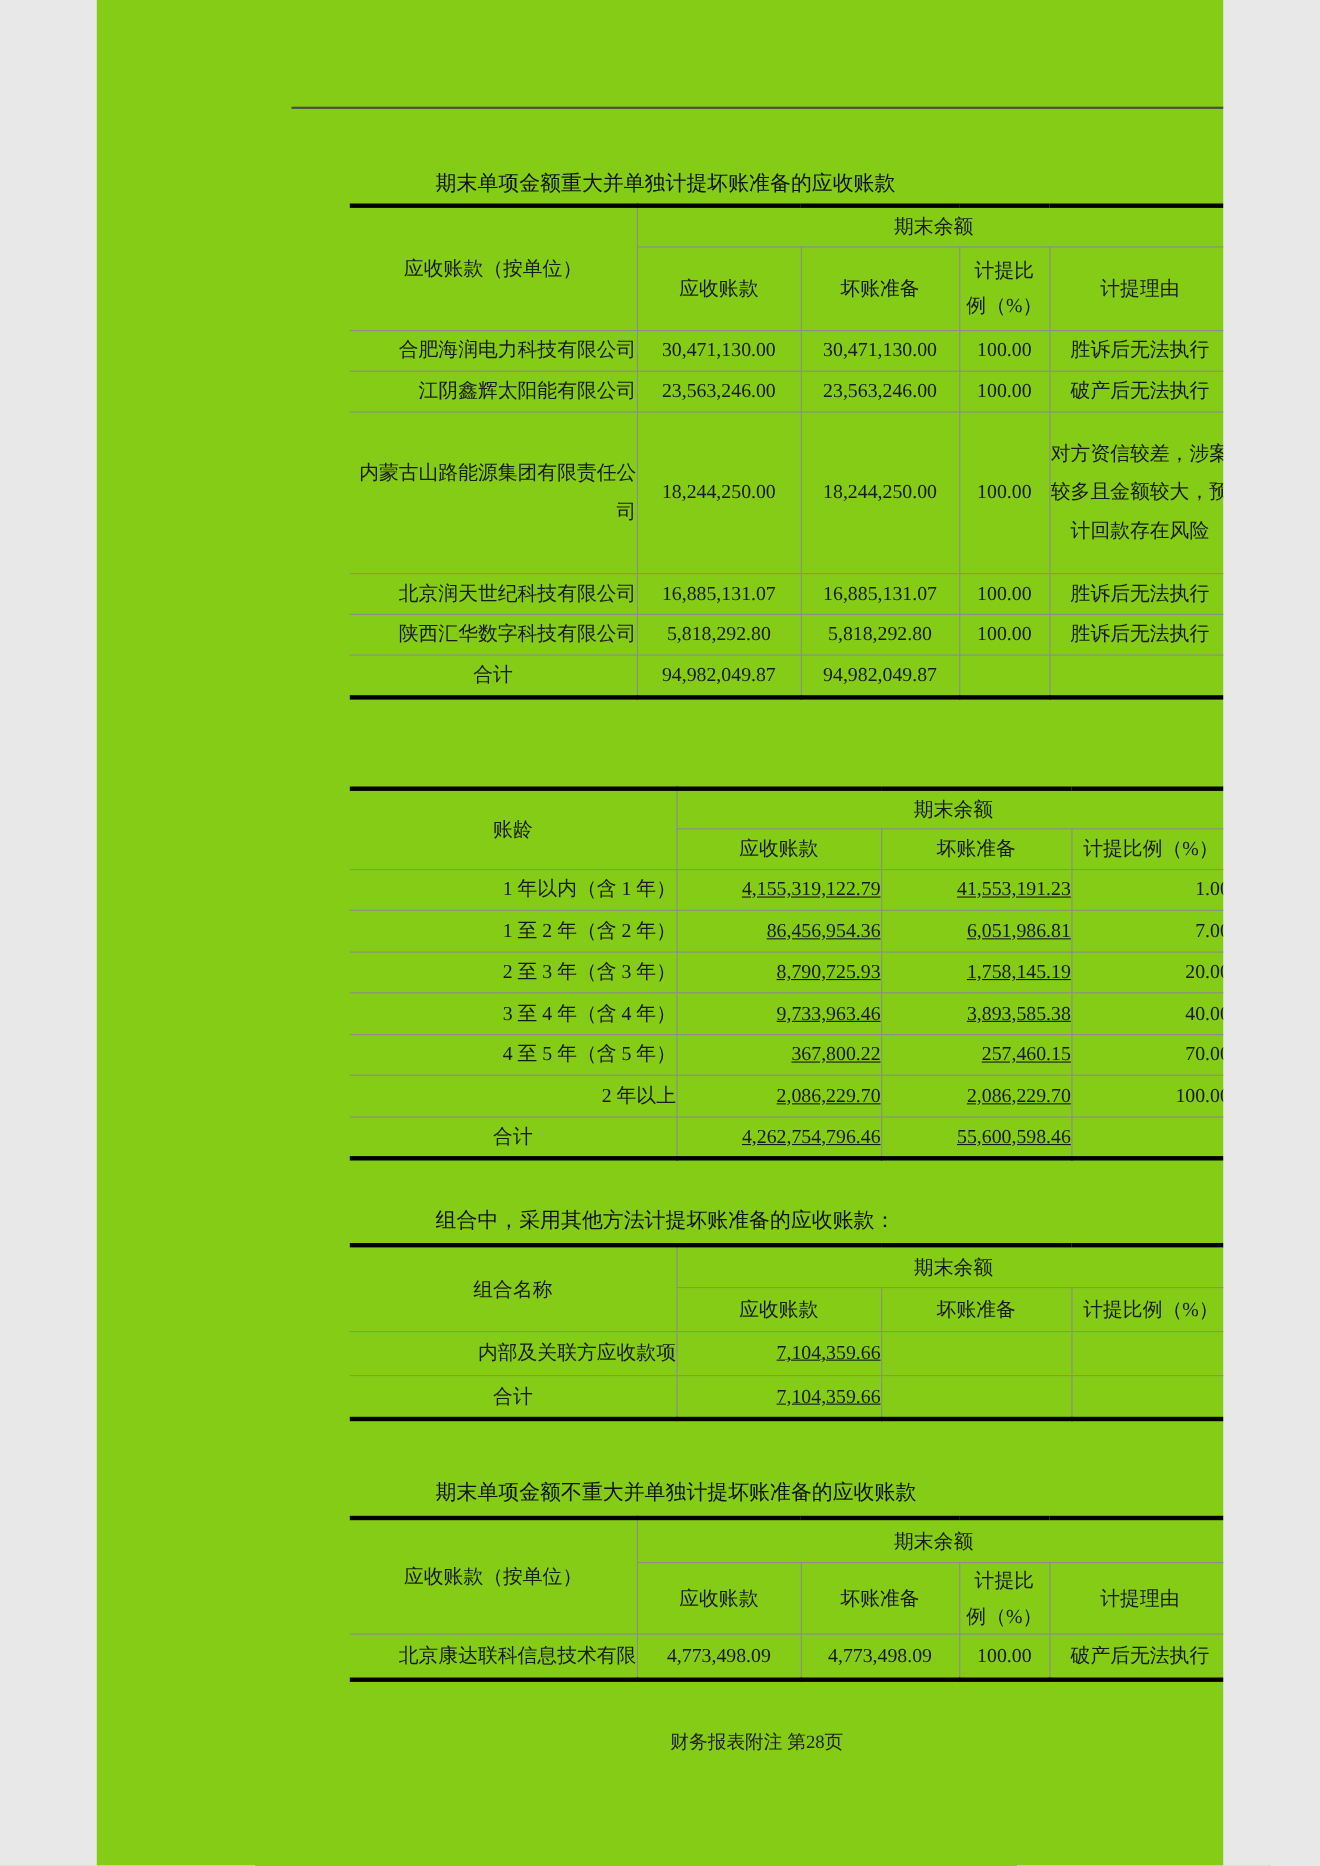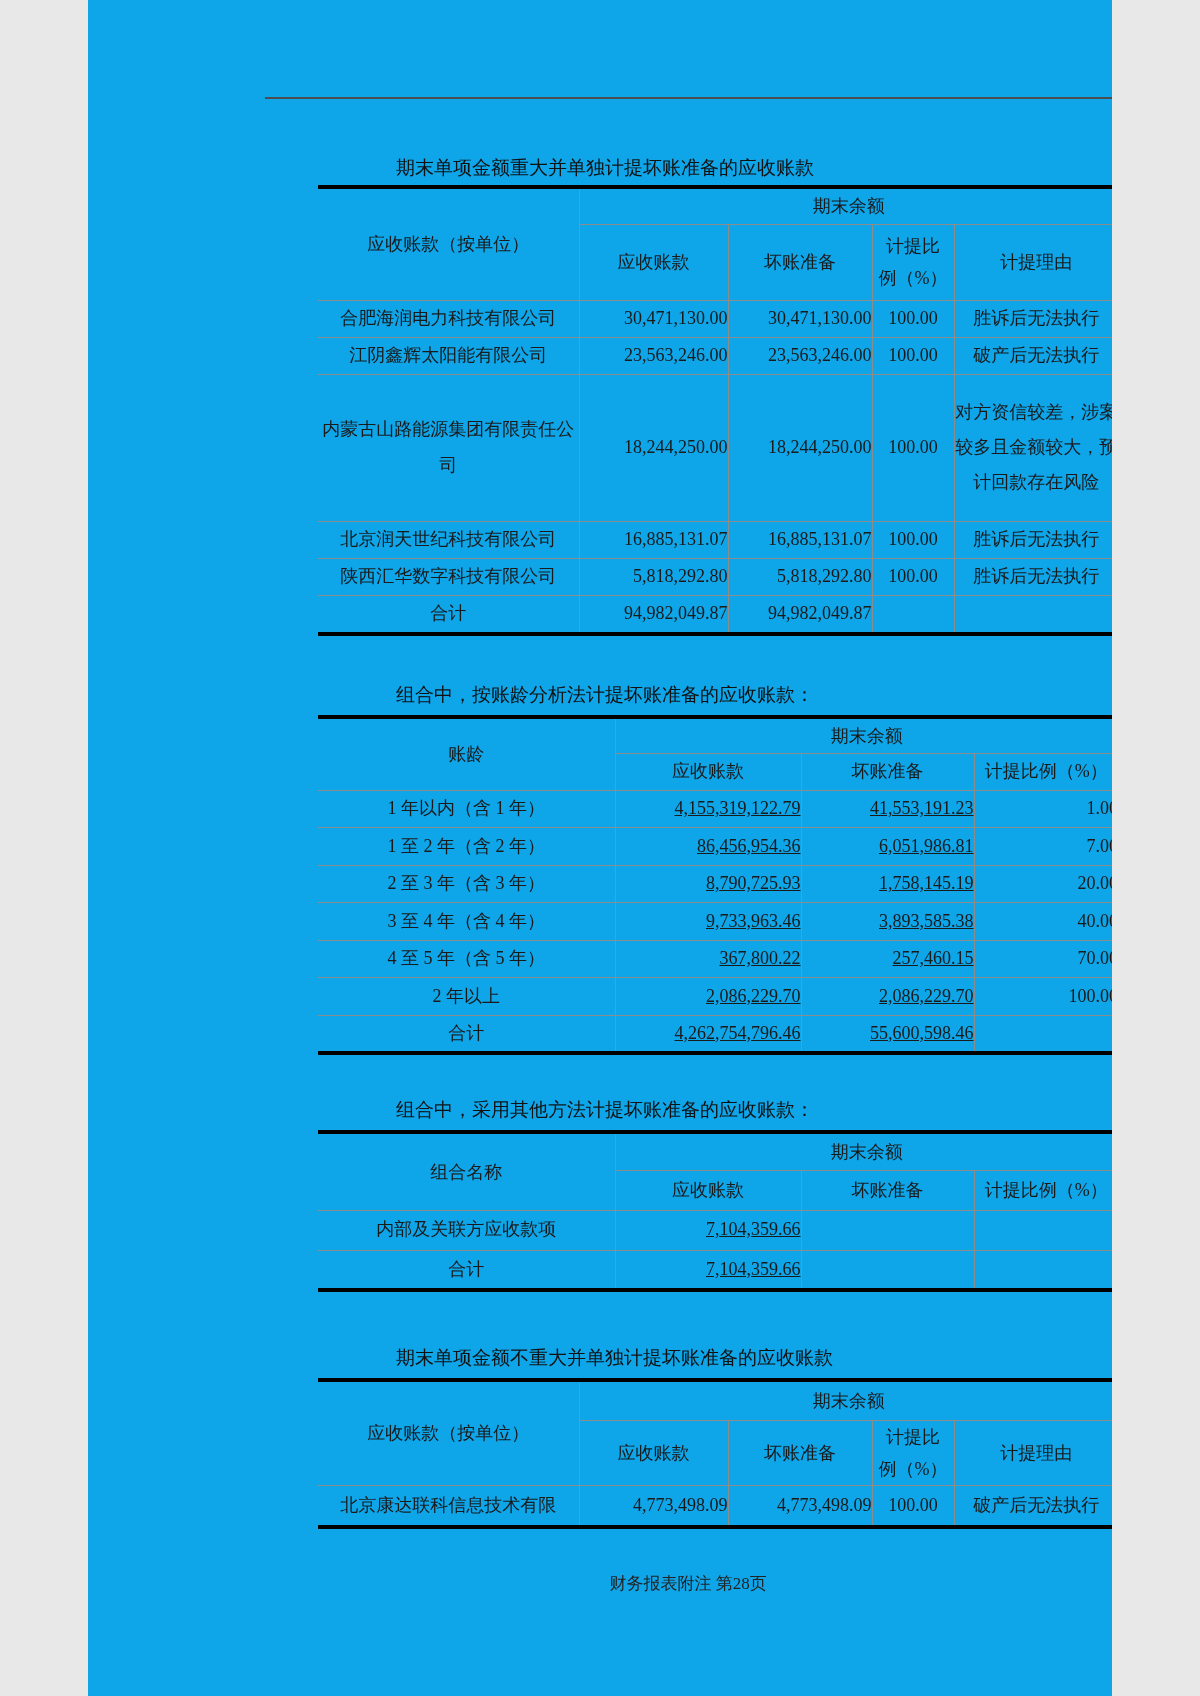--- a/index.html
+++ b/index.html
@@ -1,16 +1,16 @@
 <!DOCTYPE html>
 <html><head>
 <meta charset="utf-8">
 <style>
   html,body{margin:0;padding:0;background:#e8e8e8;}
-  .page{position:relative;width:1024px;height:1696px;background:#0ea5e9;margin:0 auto;
+  .page{position:relative;width:1024px;height:1696px;background:#84cc16;margin:0 auto;
         font-family:"Liberation Serif","DejaVu Serif",serif;color:#1a1a1a;overflow:hidden;}
   .top-rule{position:absolute;left:177px;top:97px;width:848px;height:0;
             border-top:2px solid #4d4d4d;}
   .tbl-title{position:absolute;left:308px;font-size:19px;line-height:26px;color:#111;
              white-space:nowrap;}
   #title1{top:155px;}
   #title2{top:682px;}
   #title3{top:1097px;}
   #title4{top:1345px;}
   table.fin{position:absolute;left:230px;width:800px;border-collapse:collapse;
@@ -18,22 +18,22 @@
             border-top:4px solid #000;border-bottom:4px solid #000;}
   table.fin th,table.fin td{border:1px solid #8c8c8c;font-weight:normal;
             padding:0;vertical-align:middle;overflow:hidden;line-height:1.95;}
   table.fin th{text-align:center;line-height:1.8;}
   table.fin td:first-child,table.fin th:first-child{border-left:none;}
   table.fin td:last-child,table.fin th:last-child{border-right:none;}
   #table1{top:185px;}
   #table2{top:715px;}
   #table3{top:1130px;}
   #table4{top:1378px;}
-  .name-cell{text-align:center;padding:0 18px 0 12px;font-family:Liberation Serif, serif;}
-  .num-cell{text-align:right;padding-right:10px;}
+  .name-cell{text-align:right;padding:0 18px 0 12px;font-family:Liberation Serif, serif;}
+  .num-cell{text-align:center;padding-right:10px;}
   .num-cell2{text-align:right;padding-right:12px;text-decoration:underline;}
   .ratio-c{text-align:center;padding:0 2px;}
   .ratio-r{text-align:right;padding-right:12px;}
   .reason-cell{text-align:center;padding:0 4px;}
   .total-label{text-align:center;padding:0;margin-top:36px;}
   .pre{white-space:pre-line;}
   .footer{position:absolute;left:0;top:1572px;width:1200px;text-align:center;
           font-size:17px;color:#222;}
 </style>
 </head>
@@ -102,21 +102,20 @@
     <tr style="height:39px">
       <td class="total-label">合计</td>
       <td class="num-cell">94,982,049.87</td>
       <td class="num-cell">94,982,049.87</td>
       <td class="ratio-c"></td>
       <td class="reason-cell"></td>
     </tr>
   </tbody>
     </table>
 
-  <div class="tbl-title" id="title2">组合中，按账龄分析法计提坏账准备的应收账款：</div>
   <table class="fin" id="table2">
     <colgroup>
         <col style="width:297px">
         <col style="width:186px">
         <col style="width:173px">
         <col style="width:144px">
       </colgroup>
     <tbody>
         <tr style="height:36px">
       <th rowspan="2">账龄</th>

